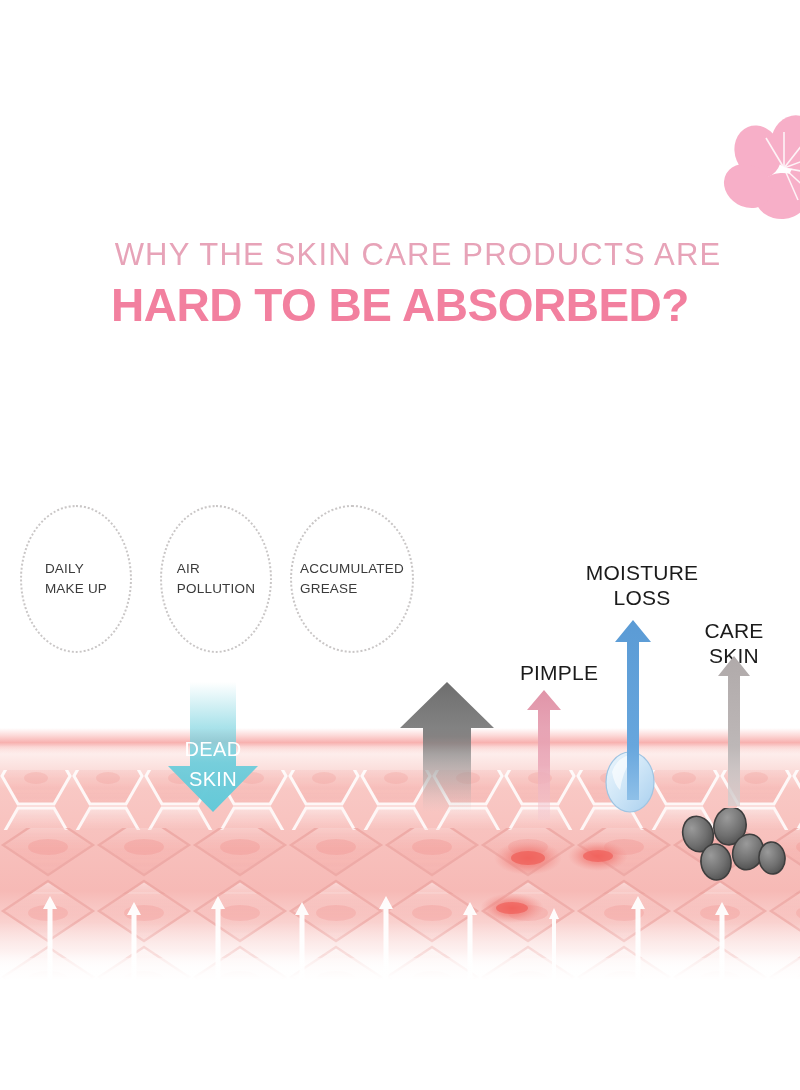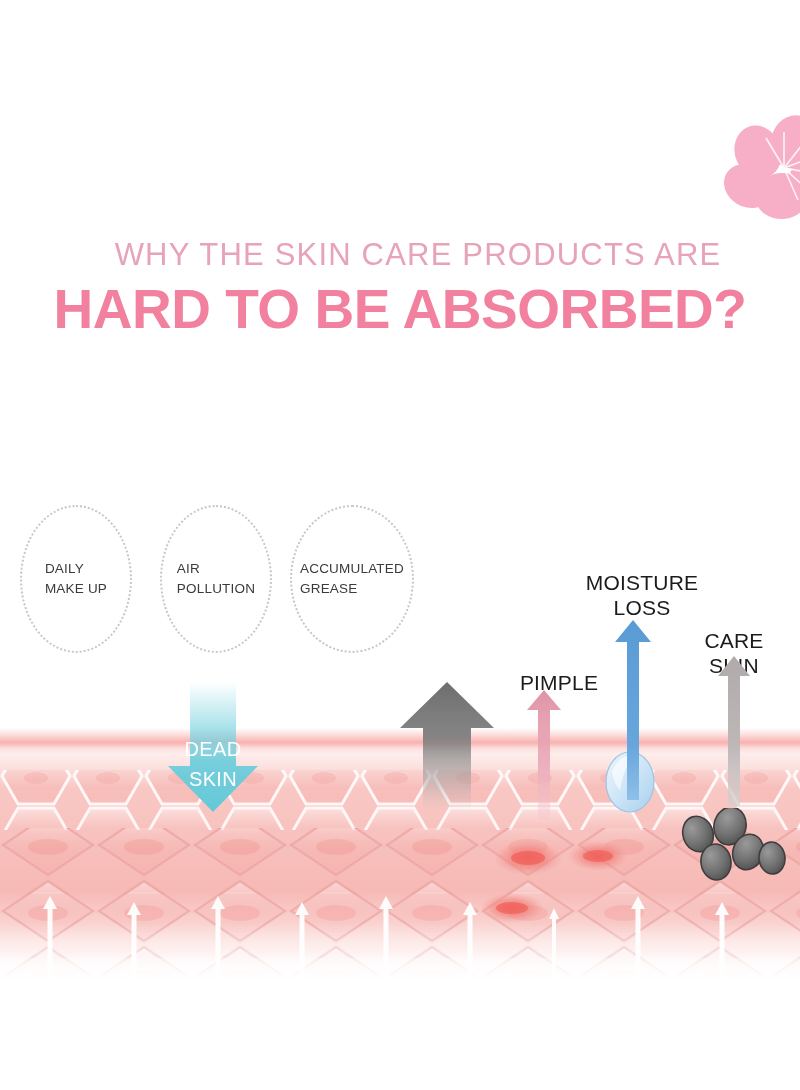--- a/index.html
+++ b/index.html
@@ -45,21 +45,21 @@
     letter-spacing: 1.2px;
     color: #e7a3b8;
     font-weight: 300;
     line-height: 1.12;
     white-space: nowrap;
     font-family: "Liberation Sans", sans-serif;
     padding-left: 36px;
   }
   .maintitle {
     margin-top: 8px;
-    font-size: 55px;
+    font-size: 46px;
     font-weight: bold;
     letter-spacing: -0.5px;
     color: #f2809f;
     line-height: 1.05;
     white-space: nowrap;
   }
 
   
   .causes {
     position: absolute;
@@ -95,21 +95,20 @@
 
   
   .outer-label {
     position: absolute;
     text-align: center;
     color: #1b1b1b;
     font-size: 21px;
     line-height: 1.2;
     white-space: pre-line;
     letter-spacing: 0.2px;
-    margin-top: 10px;
   }
   .lbl-pimple  { left: 512px; top: 660px; width: 94px; }
   .lbl-moist   { left: 568px; top: 560px; width: 148px; }
   .lbl-dull    { left: 690px; top: 618px; width: 88px; }
 
   
   .skin-scene {
     position: absolute;
     left: 0;
     top: 660px;

